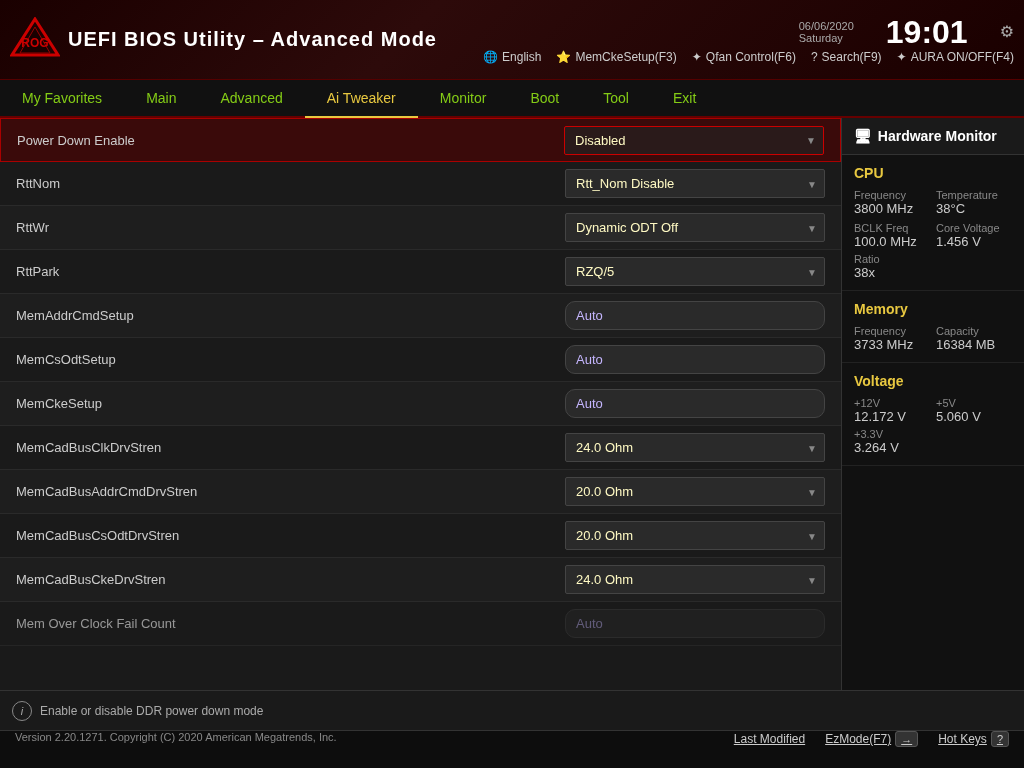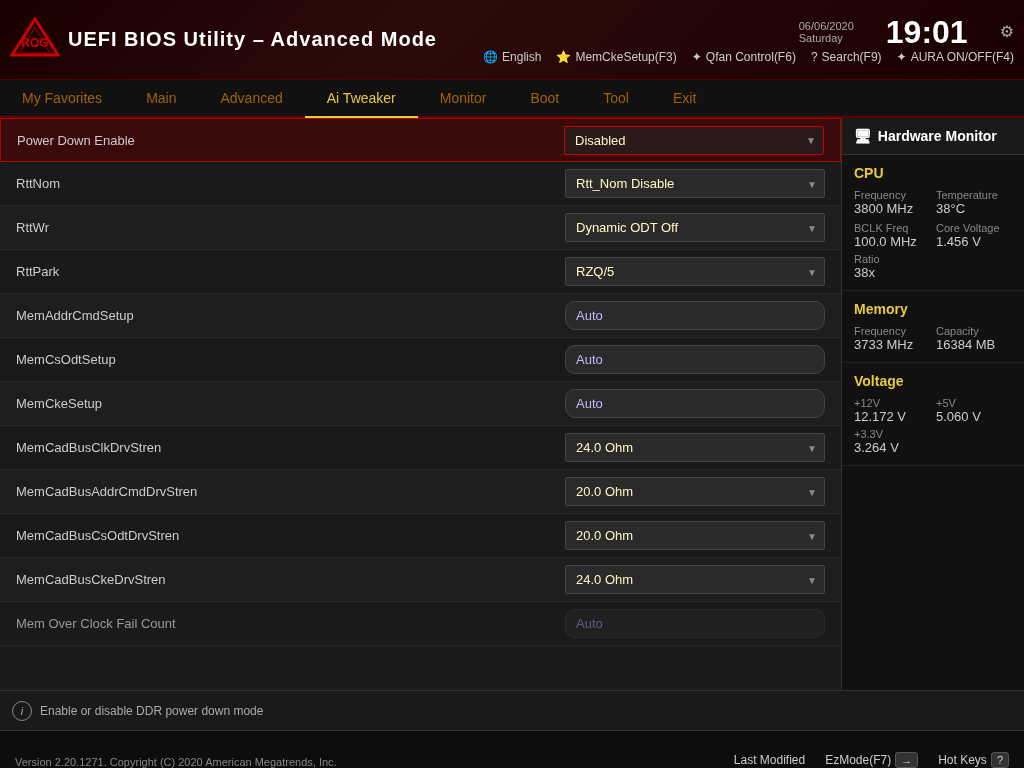--- a/index.html
+++ b/index.html
@@ -82,21 +82,21 @@
       display: flex;
       align-items: center;
       border-bottom: 2px solid #600;
     }
     .nav-item {
       padding: 0 22px;
       height: 38px;
       display: flex;
       align-items: center;
       font-size: 14px;
-      color: #a16207;
+      color: #84cc16;
       cursor: pointer;
       border-bottom: 2px solid transparent;
       margin-bottom: -2px;
     }
     .nav-item.active {
       color: #e8c840;
       border-bottom: 2px solid #e8c840;
     }
 
     
@@ -247,31 +247,32 @@
       color: #aaa;
       flex-shrink: 0;
     }
 
     
     .bottom-bar {
       height: 38px;
       background: #0d0d0d;
       border-top: 1px solid #333;
       display: flex;
-      align-items: flex-end;
+      align-items: flex-start;
       justify-content: space-between;
       padding: 0 15px;
     }
     .bottom-left {
       font-size: 11px;
       color: #888;
     }
     .bottom-right {
       display: flex;
       gap: 20px;
+      text-decoration: underline;
     }
     .bottom-btn {
       font-size: 12px;
       color: #ccc;
       cursor: pointer;
       display: flex;
       align-items: center;
       gap: 4px;
     }
     .key-badge {

